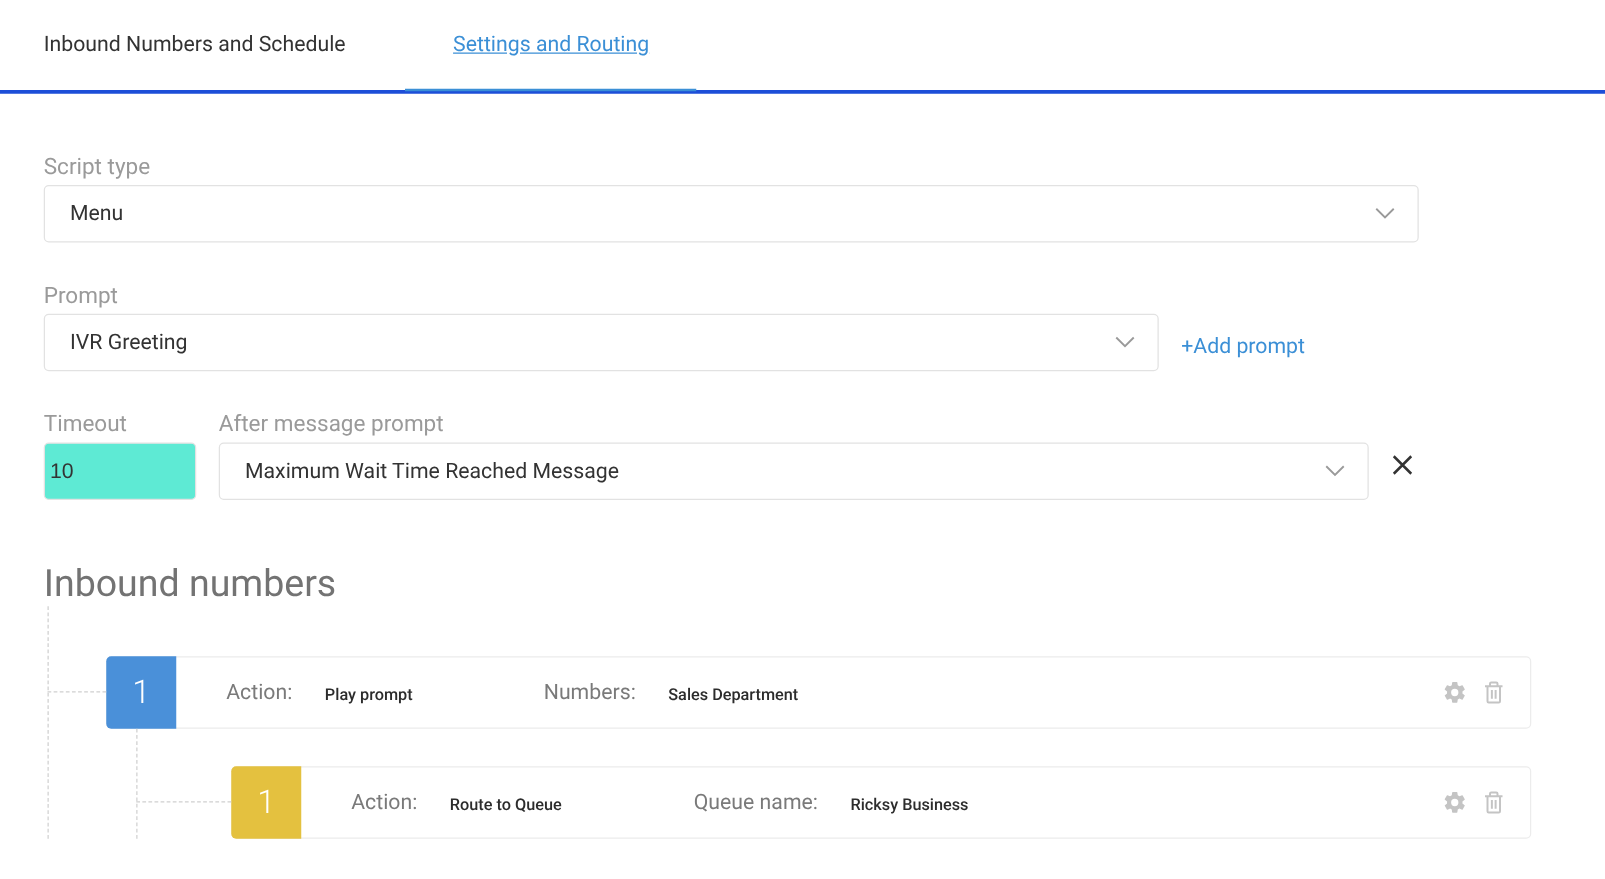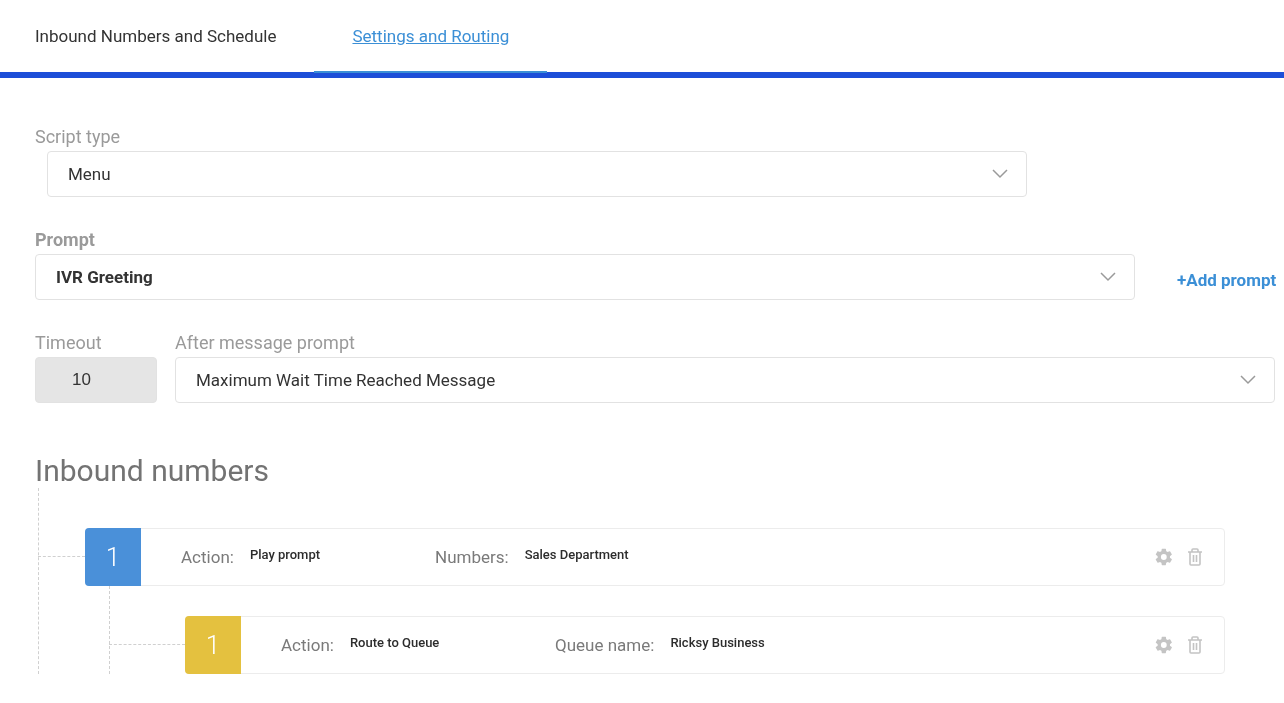--- a/index.html
+++ b/index.html
@@ -4,22 +4,23 @@
 <style>
   * { box-sizing: border-box; margin: 0; padding: 0; }
   body {
     font-family: -apple-system, BlinkMacSystemFont, "Segoe UI", Roboto, Helvetica, Arial, sans-serif;
     background: #fff;
     color: #333;
     font-size: 16px;
   }
   .tabs {
     display: flex;
-    border-bottom: 6px solid #1d4ed8;
+    border-bottom: 3px solid #1d4ed8;
     padding: 0 35px;
+    gap: 10px;
   }
   .tab {
     padding: 26px 38px 26px 0;
     font-size: 17px;
     color: #333;
     cursor: pointer;
     position: relative;
   }
   .tab.active {
     color: #3b8fd6;
@@ -68,36 +69,35 @@
   .select .chev {
     position: absolute;
     right: 18px;
     top: 50%;
     transform: translateY(-50%);
   }
   .input-text {
     border: 1px solid #e2e2e2;
     border-radius: 4px;
     height: 46px;
-    padding: 0 36px;
+    padding: 0 4px;
     font-size: 17px;
     color: #333;
-    background: #e5e5e5;
-  }
-  .w-script { width: 980px; margin-left: 12px; }
-  .w-prompt { width: 1100px; }
+    background: #5eead4;
+  }
+  .w-script { width: 1100px; }
+  .w-prompt { width: 892px; }
   .w-timeout { width: 122px; }
-  .w-aftermsg { width: 1100px; }
+  .w-aftermsg { width: 920px; }
   .link-btn {
     color: #3b8fd6;
     font-size: 17px;
     cursor: pointer;
     padding-bottom: 10px;
     white-space: nowrap;
-    margin-left: 24px;
   }
   .close-x {
     font-size: 22px;
     color: #333;
     cursor: pointer;
     padding-bottom: 10px;
     line-height: 1;
     display: flex;
     align-items: center;
     height: 46px;
@@ -157,21 +157,21 @@
   }
   .badge-blue { background: #4a90d9; }
   .badge-yellow { background: #e4c13f; }
   .node-content {
     flex: 1;
     display: flex;
     align-items: center;
     padding: 0 24px 0 40px;
     gap: 14px;
   }
-  .kv { display: flex; gap: 16px; align-items:flex-start;}
+  .kv { display: flex; gap: 26px; align-items:flex-end;}
   .kv .k { color: #7a7a7a; font-size: 17px; }
   .kv .v { color: #2c2c2c; font-size: 13px; font-weight: 500; }
   .spacer { flex: 1; }
   .node-actions {
     display: flex;
     align-items: center;
     gap: 12px;
     padding-right: 20px;
   }
   .icon-btn { color: #bfbfbf; cursor: pointer; display:flex; }
@@ -195,21 +195,21 @@
     <div class="select w-script">
       <span>Menu</span>
       <span class="chev">
         <svg width="16" height="10" viewBox="0 0 16 10">
             <path d="M1 1 L8 8 L15 1" stroke="#9a9a9a" stroke-width="1.5" fill="none"></path>
           </svg>
       </span>
     </div>
   </div>
 
-  <div class="row field" style="align-items:flex-end;font-weight:bold;">
+  <div class="row field" style="align-items:flex-end;">
     <div style="flex:0 0 auto;">
       <span class="label">Prompt</span>
       <div class="select w-prompt">
         <span>IVR Greeting</span>
         <span class="chev">
           <svg width="16" height="10" viewBox="0 0 16 10">
               <path d="M1 1 L8 8 L15 1" stroke="#9a9a9a" stroke-width="1.5" fill="none"></path>
             </svg>
         </span>
       </div>

